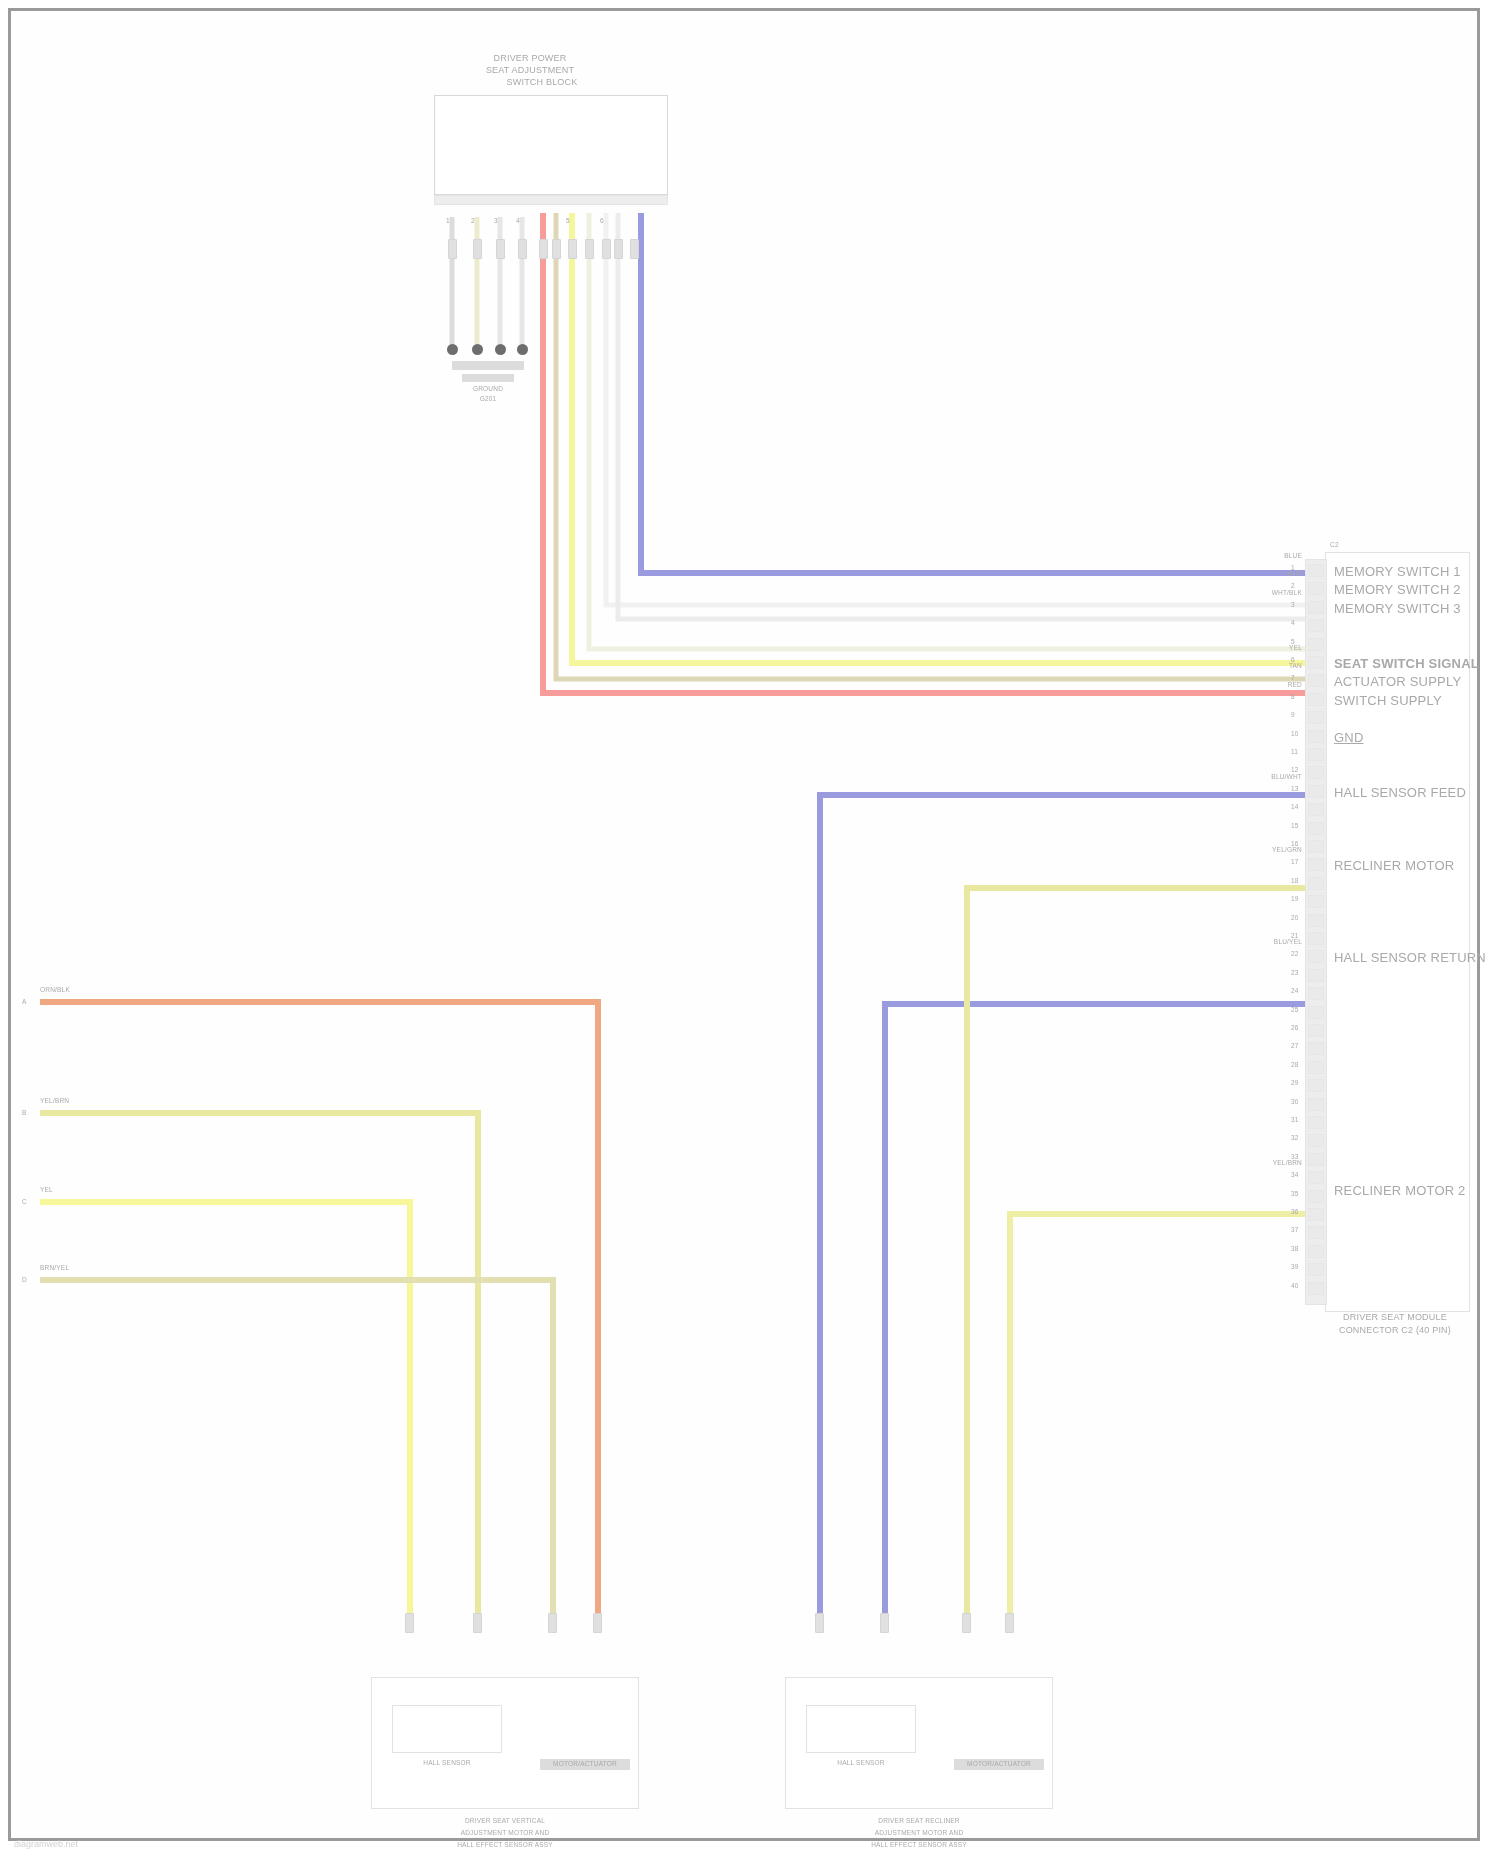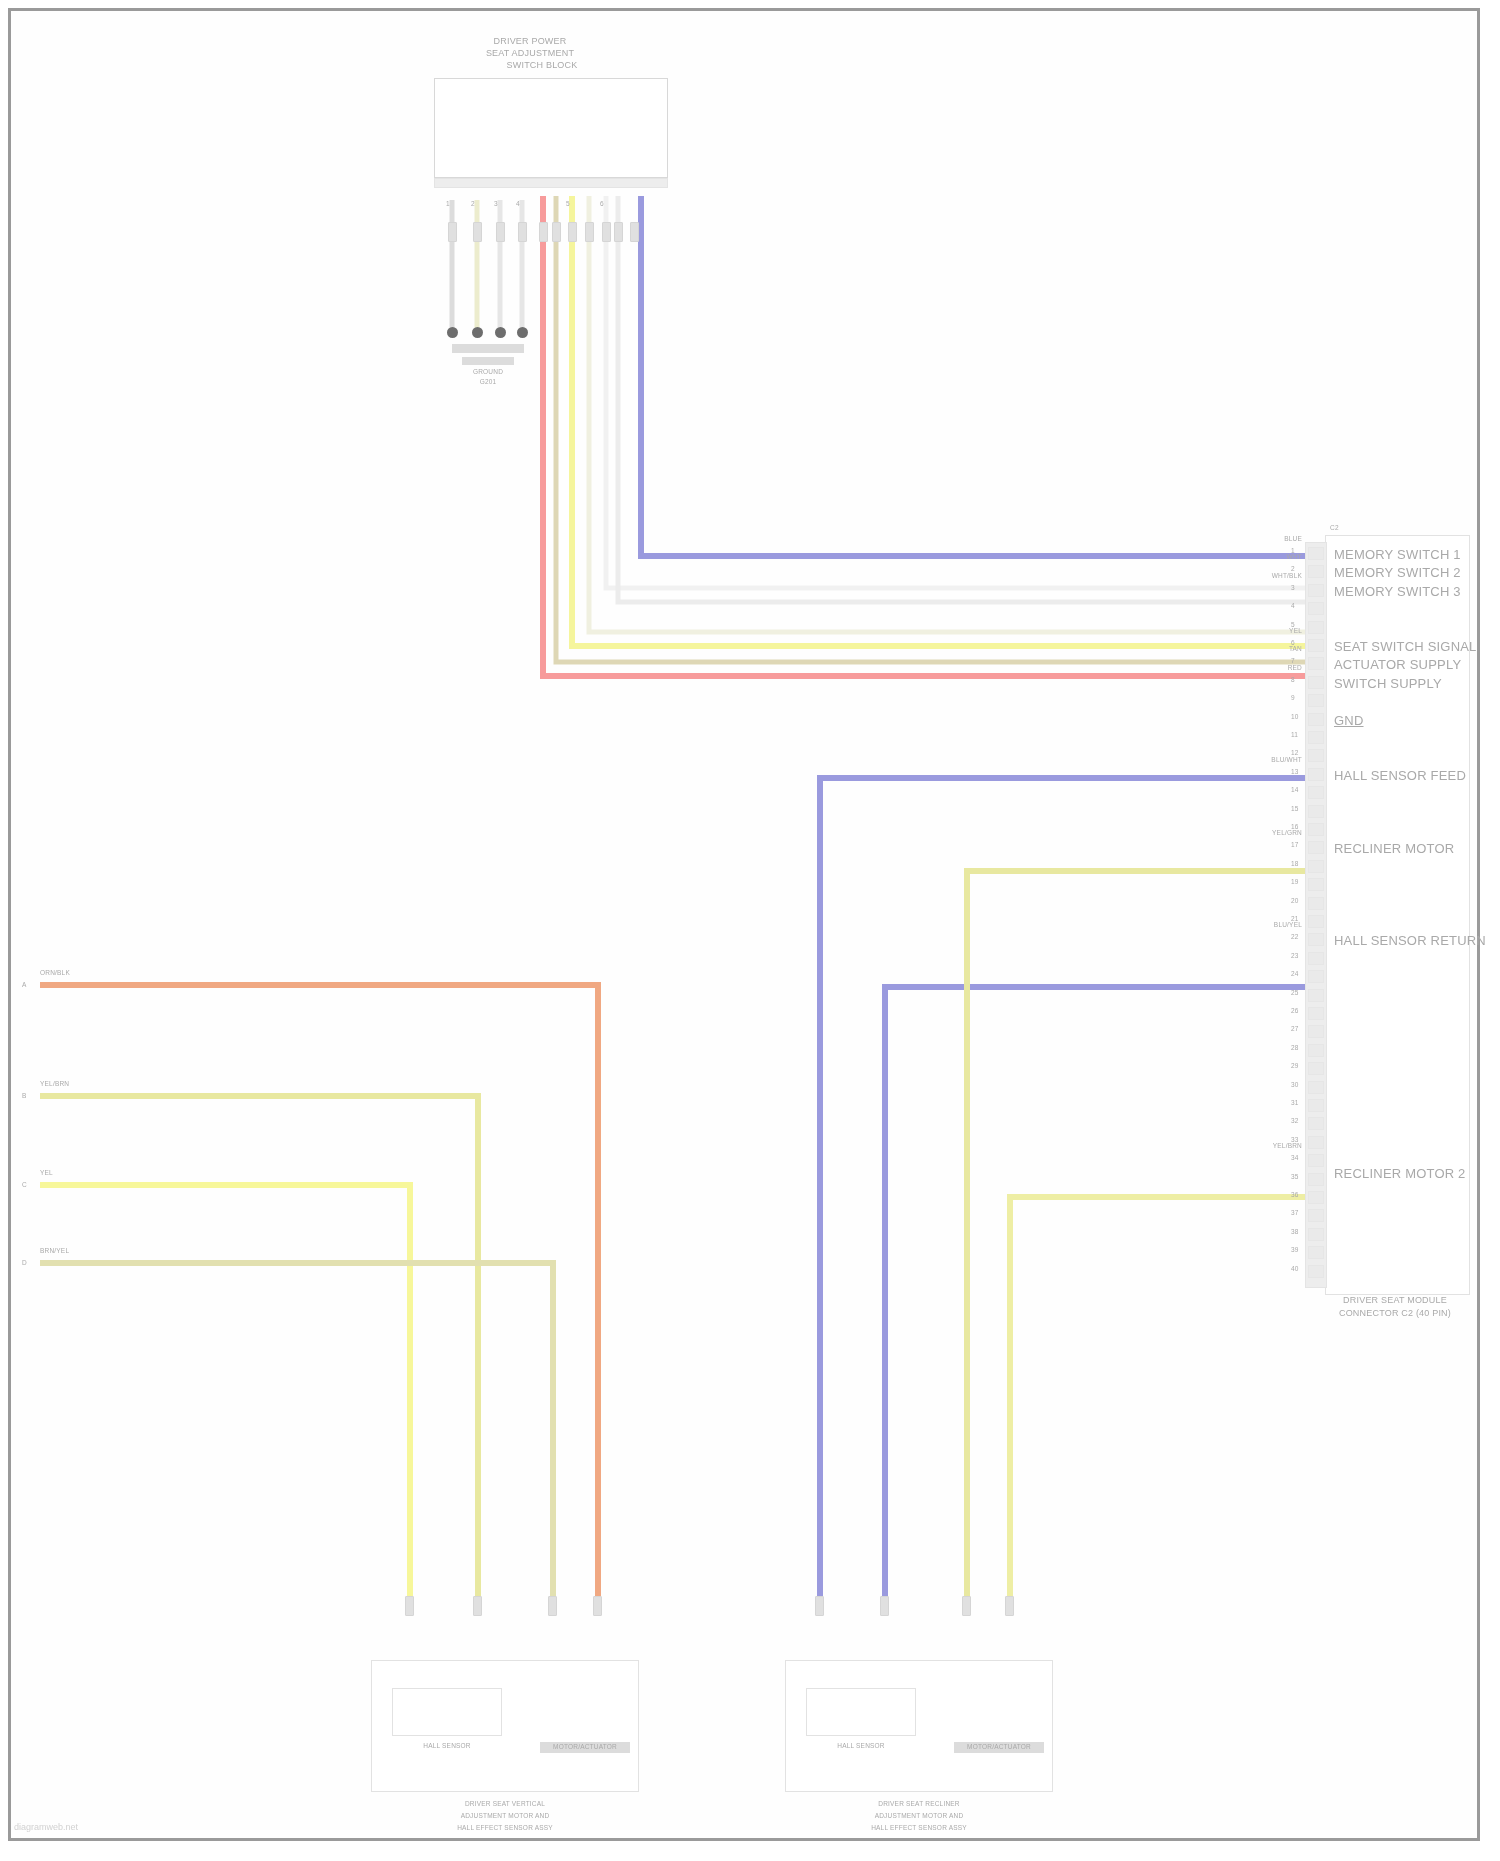--- a/index.html
+++ b/index.html
@@ -13,21 +13,21 @@
   }
   
   #frame{
     position:absolute;left:8px;top:8px;
     width:1472px;height:1833px;
     border:3px solid #9a9a9a;
     background:#fefefe;
     box-sizing:border-box;
   }
   #canvas{
-    position:absolute;left:0;top:0;width:1500px;height:1591px;
+    position:absolute;left:0;top:17px;width:1500px;height:1591px;
   }
   svg#wires{position:absolute;left:0;top:0;width:1500px;height:1861px;}
 
   .lbl{
     position:absolute;
     color:#a9a9a9;
     font-size:9px;
     letter-spacing:.2px;
     white-space:nowrap;
     filter:blur(.45px);
@@ -176,21 +176,21 @@
         <div class="pinrow" style="left: 1308px; top: 583.8px; width: 16px;"></div>
         <div class="lbl micro" style="left: 1291px; top: 583.8px;">3</div>
         <div class="lbl tiny" style="left: 1334px; top: 583.8px;">MEMORY SWITCH 3</div>
         <div class="lbl micro right" style="left: 1302px; top: 571.8px;">WHT/BLK</div>
         <div class="pinrow" style="left: 1308px; top: 602.2px; width: 16px;"></div>
         <div class="lbl micro" style="left: 1291px; top: 602.2px;">4</div>
         <div class="pinrow" style="left: 1308px; top: 620.6px; width: 16px;"></div>
         <div class="lbl micro" style="left: 1291px; top: 620.6px;">5</div>
         <div class="pinrow" style="left: 1308px; top: 639px; width: 16px;"></div>
         <div class="lbl micro" style="left: 1291px; top: 639px;">6</div>
-        <div class="lbl tiny" style="left: 1334px; top: 639px;">SEAT SWITCH SIGNAL</div>
+        <div class="lbl tiny" style="left: 1334px; top: 639px; font-weight: bold;">SEAT SWITCH SIGNAL</div>
         <div class="lbl micro right" style="left: 1302px; top: 627px;">YEL</div>
         <div class="pinrow" style="left: 1308px; top: 657.4px; width: 16px;"></div>
         <div class="lbl micro" style="left: 1291px; top: 657.4px;">7</div>
         <div class="lbl tiny" style="left: 1334px; top: 657.4px;">ACTUATOR SUPPLY</div>
         <div class="lbl micro right" style="left: 1302px; top: 645.4px;">TAN</div>
         <div class="pinrow" style="left: 1308px; top: 675.8px; width: 16px;"></div>
         <div class="lbl micro" style="left: 1291px; top: 675.8px;">8</div>
         <div class="lbl tiny" style="left: 1334px; top: 675.8px;">SWITCH SUPPLY</div>
         <div class="lbl micro right" style="left: 1302px; top: 663.8px;">RED</div>
         <div class="pinrow" style="left: 1308px; top: 694.2px; width: 16px;"></div>

